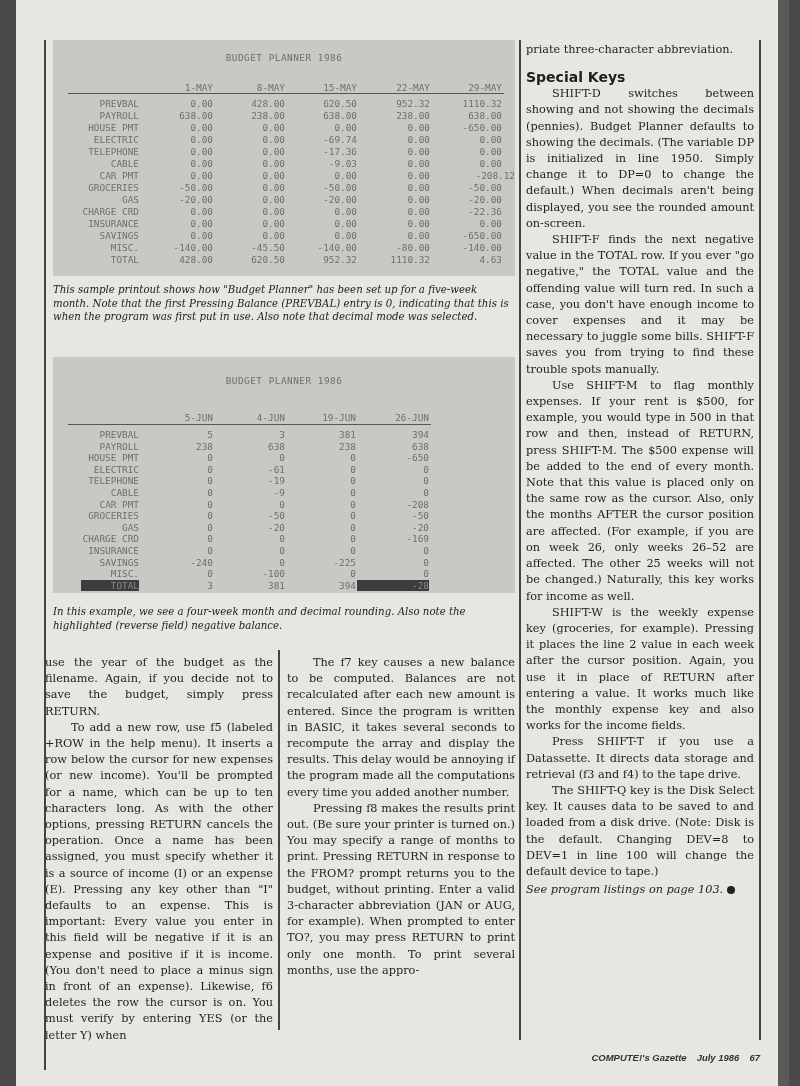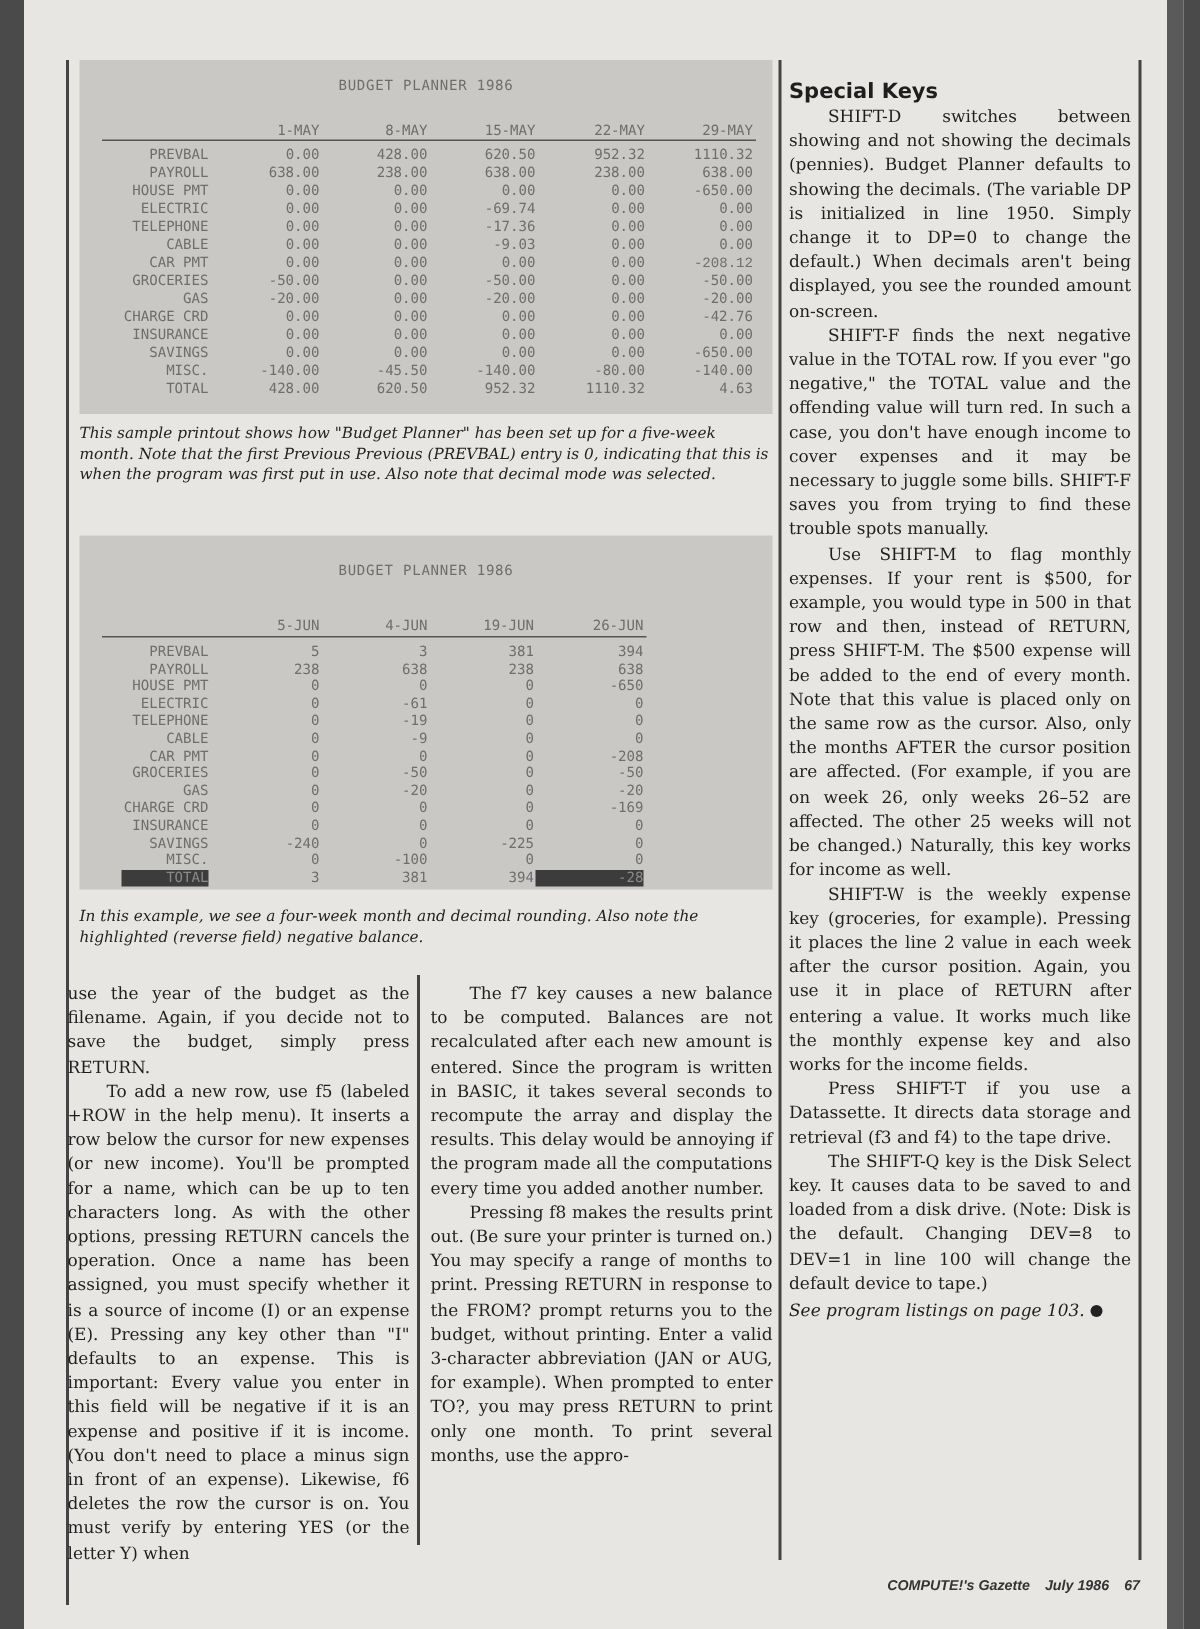--- a/index.html
+++ b/index.html
@@ -120,21 +120,21 @@
       <span class="cell" style="right: 158px;">-9.03</span>
       <span class="cell" style="right: 85px;">0.00</span>
       <span class="cell" style="right: 13px;">0.00</span>
     </div>
     <div class="fig-row" style="top: 130px;">
       <span class="rowlabel" style="right: 376px;">CAR PMT</span>
       <span class="cell" style="right: 302px;">0.00</span>
       <span class="cell" style="right: 230px;">0.00</span>
       <span class="cell" style="right: 158px;">0.00</span>
       <span class="cell" style="right: 85px;">0.00</span>
-      <span class="cell" style="right: 13px; font-family: Liberation Mono, monospace;">-208.12</span>
+      <span class="cell" style="right: 0;">-208.12</span>
     </div>
     <div class="fig-row" style="top: 142px;">
       <span class="rowlabel" style="right: 376px;">GROCERIES</span>
       <span class="cell" style="right: 302px;">-50.00</span>
       <span class="cell" style="right: 230px;">0.00</span>
       <span class="cell" style="right: 158px;">-50.00</span>
       <span class="cell" style="right: 85px;">0.00</span>
       <span class="cell" style="right: 13px;">-50.00</span>
     </div>
     <div class="fig-row" style="top: 154px;">
@@ -144,21 +144,21 @@
       <span class="cell" style="right: 158px;">-20.00</span>
       <span class="cell" style="right: 85px;">0.00</span>
       <span class="cell" style="right: 13px;">-20.00</span>
     </div>
     <div class="fig-row" style="top: 166px;">
       <span class="rowlabel" style="right: 376px;">CHARGE CRD</span>
       <span class="cell" style="right: 302px;">0.00</span>
       <span class="cell" style="right: 230px;">0.00</span>
       <span class="cell" style="right: 158px;">0.00</span>
       <span class="cell" style="right: 85px;">0.00</span>
-      <span class="cell" style="right: 13px;">-42.76</span>
+      <span class="cell" style="right: 13px;">-22.36</span>
     </div>
     <div class="fig-row" style="top: 178px;">
       <span class="rowlabel" style="right: 376px;">INSURANCE</span>
       <span class="cell" style="right: 302px;">0.00</span>
       <span class="cell" style="right: 230px;">0.00</span>
       <span class="cell" style="right: 158px;">0.00</span>
       <span class="cell" style="right: 85px;">0.00</span>
       <span class="cell" style="right: 13px;">0.00</span>
     </div>
     <div class="fig-row" style="top: 190px;">
@@ -179,21 +179,21 @@
     </div>
     <div class="fig-row" style="top: 214px;">
       <span class="rowlabel" style="right: 376px;">TOTAL</span>
       <span class="cell" style="right: 302px;">428.00</span>
       <span class="cell" style="right: 230px;">620.50</span>
       <span class="cell" style="right: 158px;">952.32</span>
       <span class="cell" style="right: 85px;">1110.32</span>
       <span class="cell" style="right: 13px;">4.63</span>
     </div>
   </div>
-<div class="caption" style="top:283px;">This sample printout shows how "Budget Planner" has been set up for a five-week month. Note that the first Previous Previous (PREVBAL) entry is 0, indicating that this is when the program was first put in use. Also note that decimal mode was selected.</div>
+<div class="caption" style="top:283px;">This sample printout shows how "Budget Planner" has been set up for a five-week month. Note that the first Pressing Balance (PREVBAL) entry is 0, indicating that this is when the program was first put in use. Also note that decimal mode was selected.</div>
 
 <div class="figure" id="fig2" style="top:357px; height:236px;">
   <div class="fig-title" style="top:18px;">BUDGET PLANNER 1986</div>
 <div class="fig-head" style="top: 55px;">
       <span class="cell" style="right: 302px;">5-JUN</span>
       <span class="cell" style="right: 230px;">4-JUN</span>
       <span class="cell" style="right: 159px;">19-JUN</span>
       <span class="cell" style="right: 86px;">26-JUN</span>
     </div>
     <div class="fig-rule" style="top: 67px; left: 15px; width: 363px;"></div>
@@ -302,20 +302,21 @@
   <p>use the year of the budget as the filename. Again, if you decide not to save the budget, simply press RETURN.</p>
   <p class="ind">To add a new row, use f5 (labeled +ROW in the help menu). It inserts a row below the cursor for new expenses (or new income). You'll be prompted for a name, which can be up to ten characters long. As with the other options, pressing RETURN cancels the operation. Once a name has been assigned, you must specify whether it is a source of income (I) or an expense (E). Pressing any key other than "I" defaults to an expense. This is important: Every value you enter in this field will be negative if it is an expense and positive if it is income. (You don't need to place a minus sign in front of an expense). Likewise, f6 deletes the row the cursor is on. You must verify by entering YES (or the letter Y) when</p>
 </div>
 
 <div class="col" id="col2" style="left:287px; top:655px; width:228px;">
   <p class="ind">The f7 key causes a new balance to be computed. Balances are not recalculated after each new amount is entered. Since the program is written in BASIC, it takes several seconds to recompute the array and display the results. This delay would be annoying if the program made all the computations every time you added another number.</p>
   <p class="ind">Pressing f8 makes the results print out. (Be sure your printer is turned on.) You may specify a range of months to print. Pressing RETURN in response to the FROM? prompt returns you to the budget, without printing. Enter a valid 3-character abbreviation (JAN or AUG, for example). When prompted to enter TO?, you may press RETURN to print only one month. To print several months, use the appro-</p>
 </div>
 
 <div class="col" id="col3" style="left:526px; top:42px; width:228px;">
+  <p>priate three-character abbreviation.</p>
   <div class="heading" style="margin-top:10px;">Special Keys</div>
   <p class="ind">SHIFT-D switches between showing and not showing the decimals (pennies). Budget Planner defaults to showing the decimals. (The variable DP is initialized in line 1950. Simply change it to DP=0 to change the default.) When decimals aren't being displayed, you see the rounded amount on-screen.</p>
   <p class="ind">SHIFT-F finds the next negative value in the TOTAL row. If you ever "go negative," the TOTAL value and the offending value will turn red. In such a case, you don't have enough income to cover expenses and it may be necessary to juggle some bills. SHIFT-F saves you from trying to find these trouble spots manually.</p>
   <p class="ind">Use SHIFT-M to flag monthly expenses. If your rent is $500, for example, you would type in 500 in that row and then, instead of RETURN, press SHIFT-M. The $500 expense will be added to the end of every month. Note that this value is placed only on the same row as the cursor. Also, only the months AFTER the cursor position are affected. (For example, if you are on week 26, only weeks 26–52 are affected. The other 25 weeks will not be changed.) Naturally, this key works for income as well.</p>
   <p class="ind">SHIFT-W is the weekly expense key (groceries, for example). Pressing it places the line 2 value in each week after the cursor position. Again, you use it in place of RETURN after entering a value. It works much like the monthly expense key and also works for the income fields.</p>
   <p class="ind">Press SHIFT-T if you use a Datassette. It directs data storage and retrieval (f3 and f4) to the tape drive.</p>
   <p class="ind">The SHIFT-Q key is the Disk Select key. It causes data to be saved to and loaded from a disk drive. (Note: Disk is the default. Changing DEV=8 to DEV=1 in line 100 will change the default device to tape.)</p>
   <p style="font-style:italic; margin-top:2px;"><span>See program listings on page 103.</span><span class="endmark"></span></p>
 </div>
 

